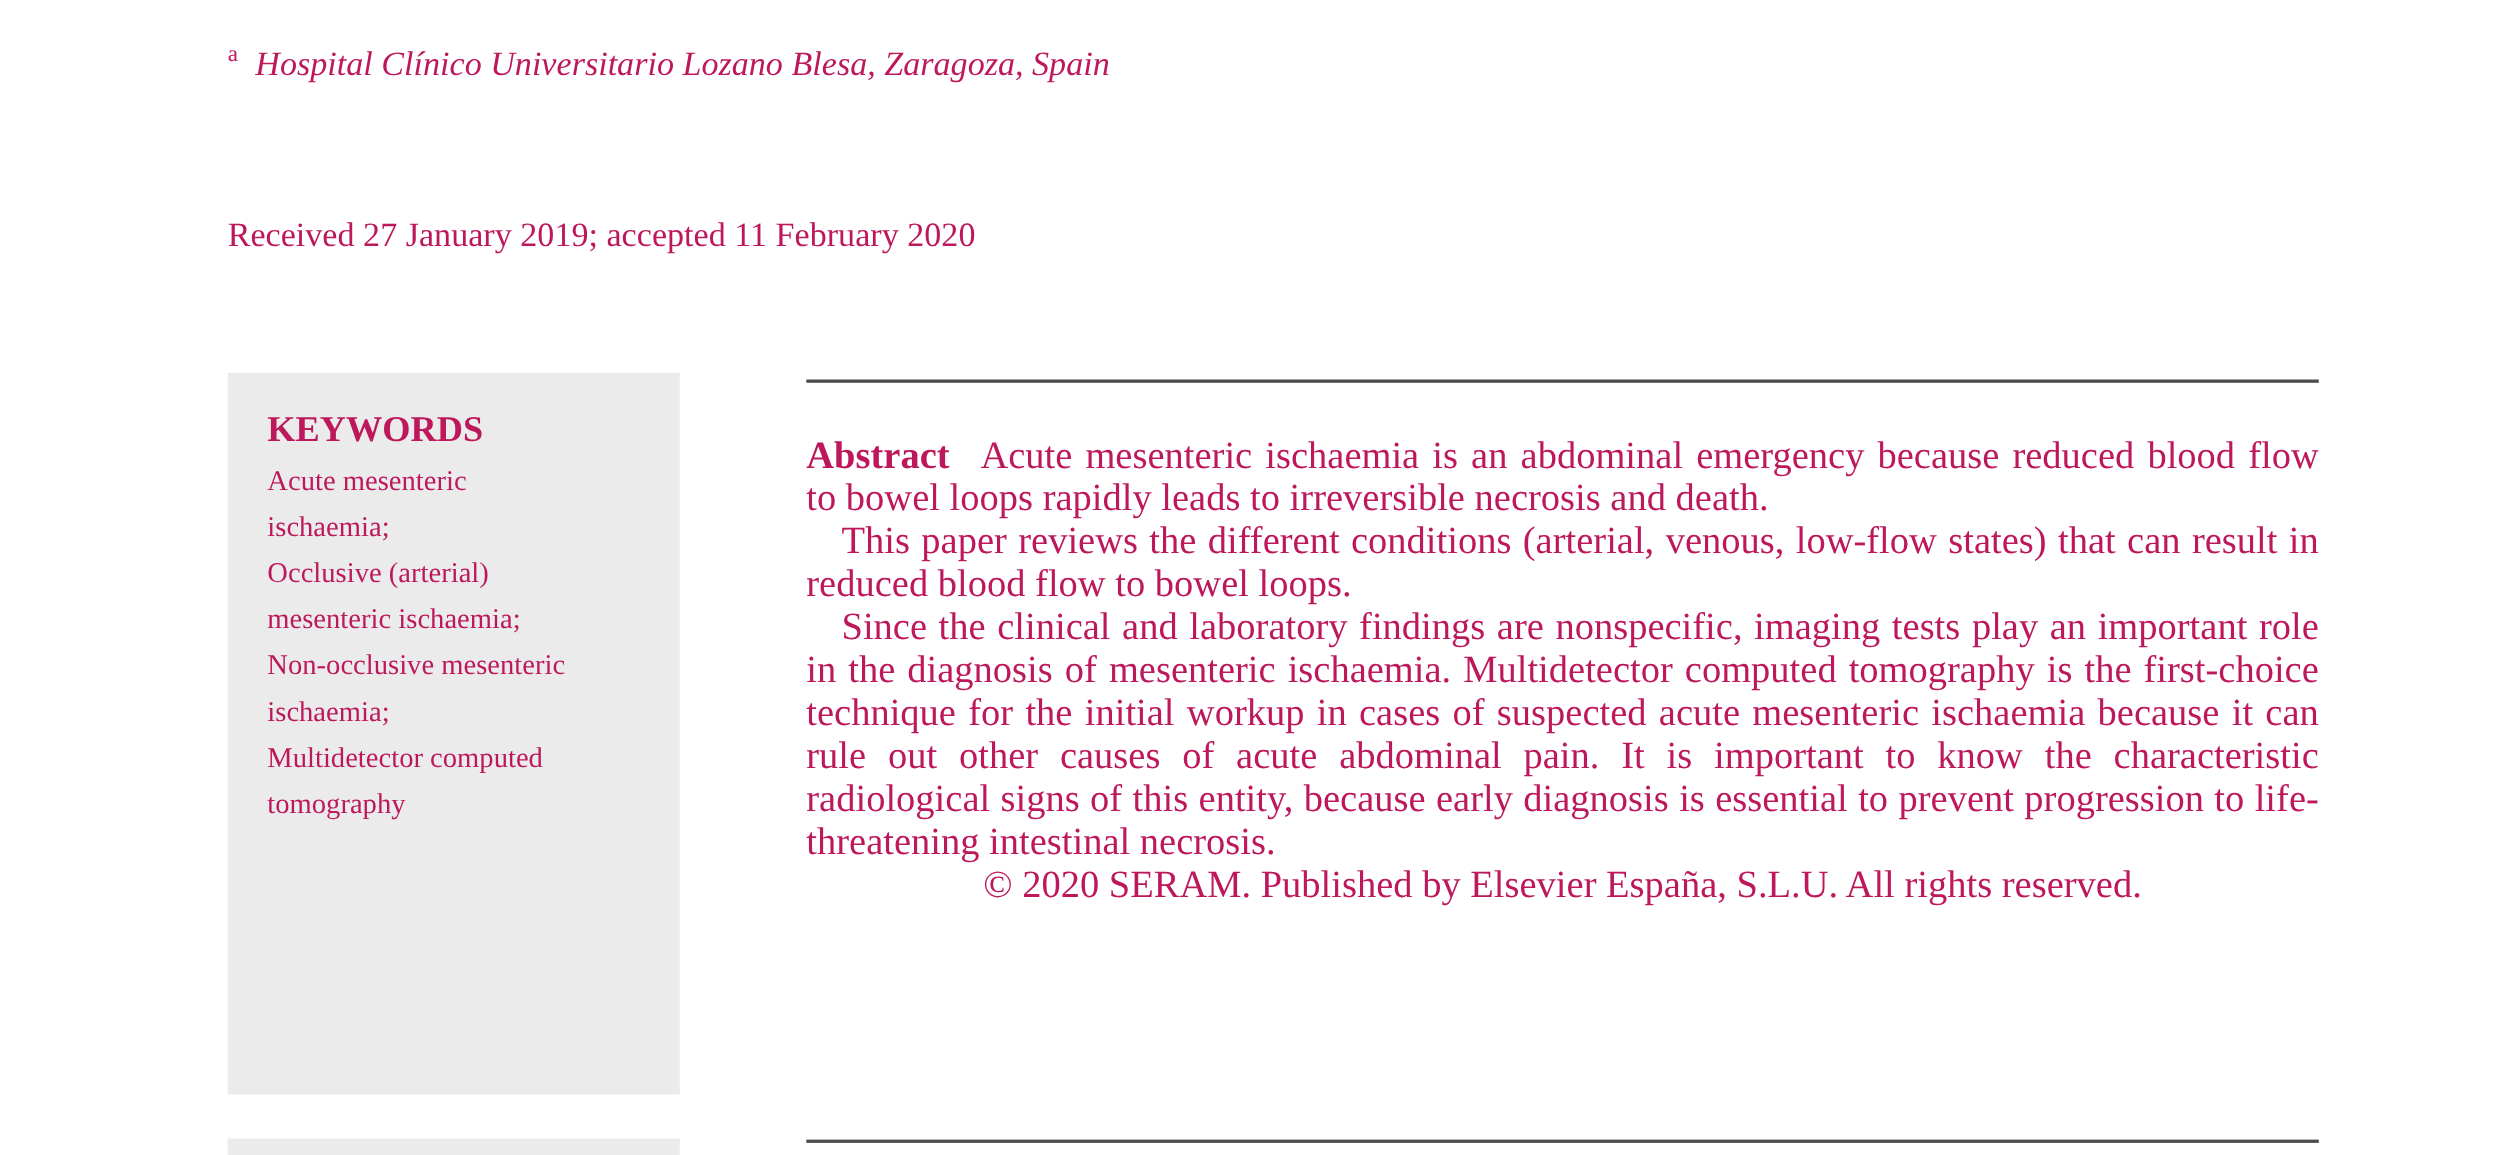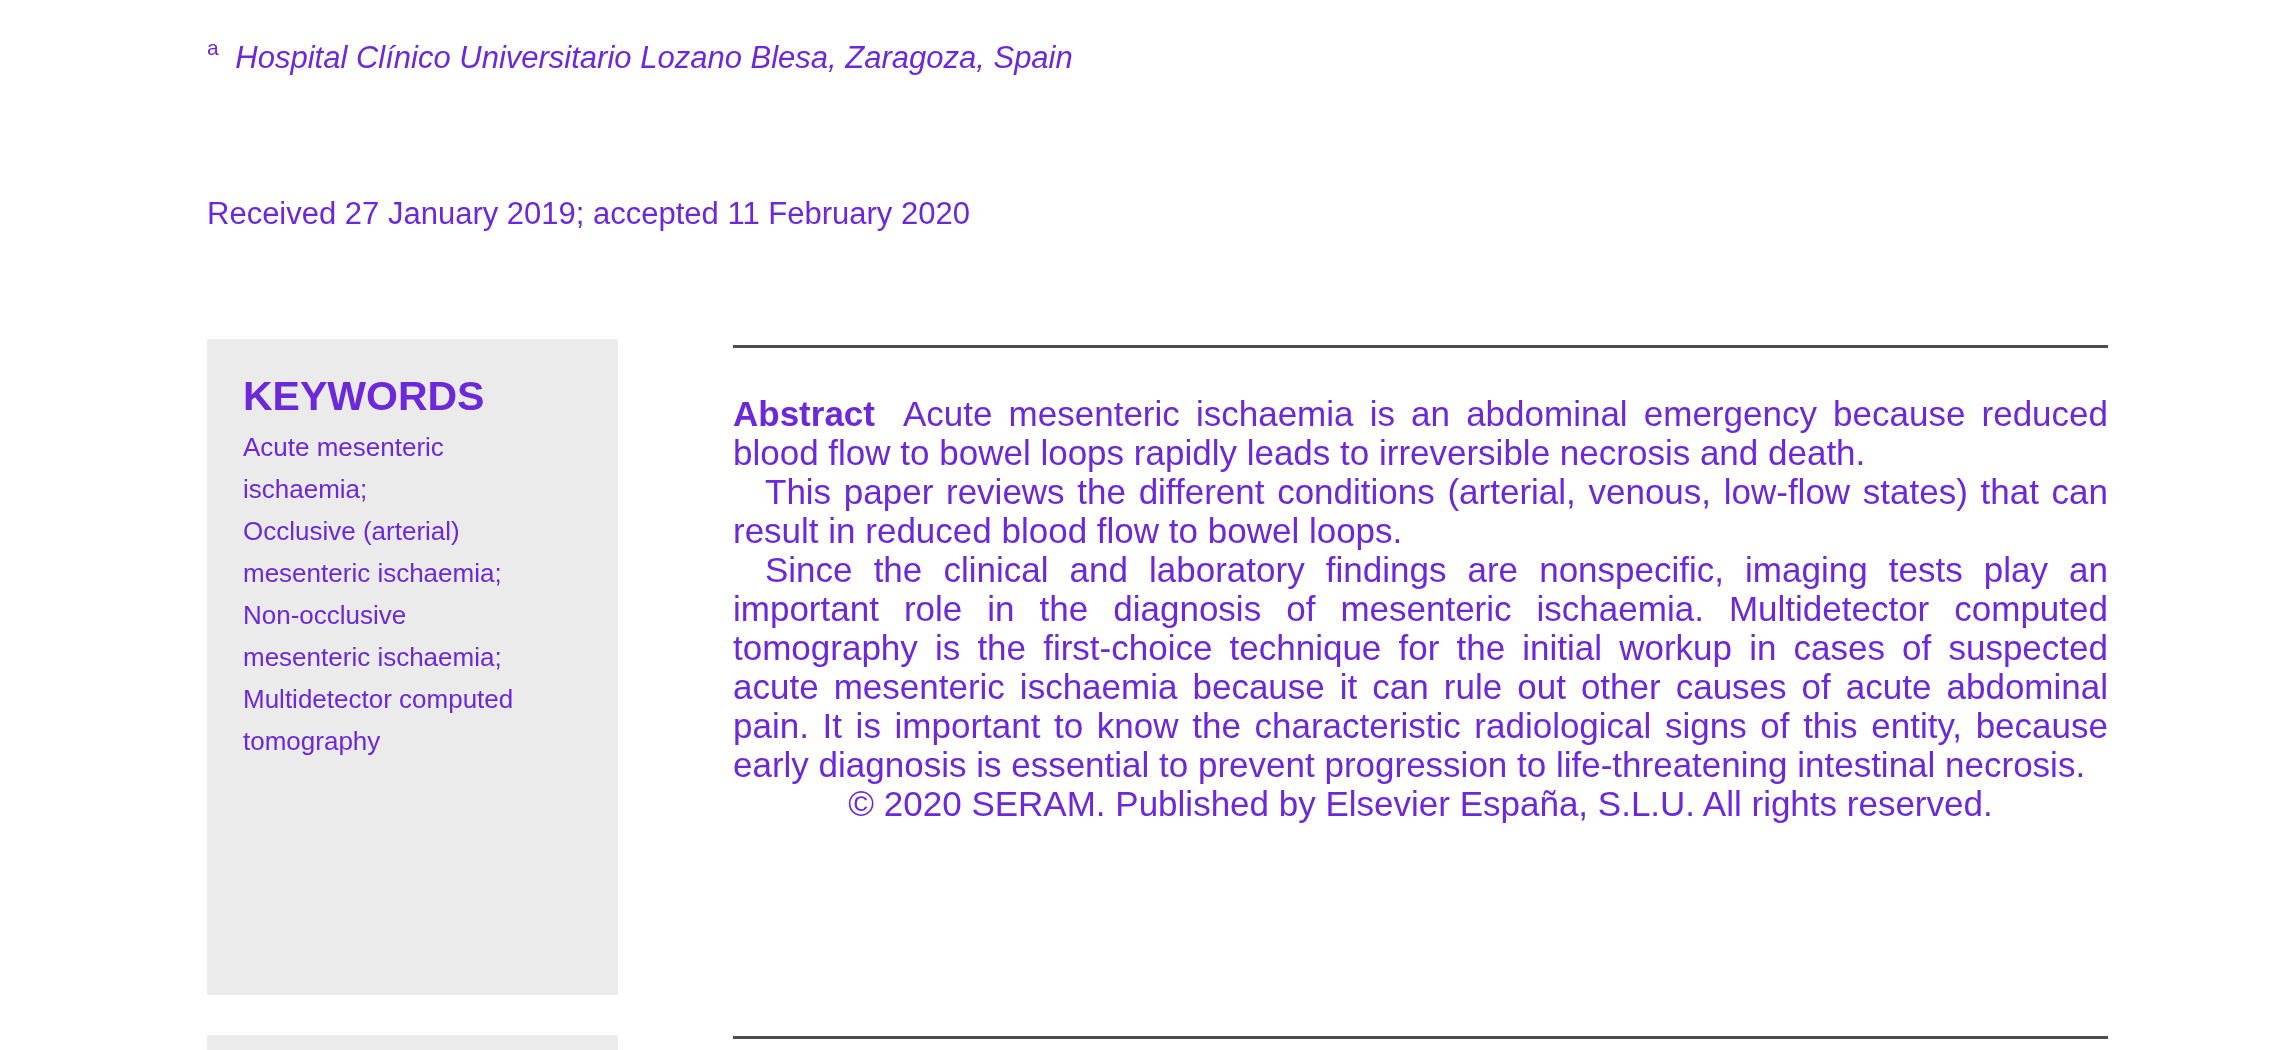--- a/index.html
+++ b/index.html
@@ -6,22 +6,22 @@
     margin: 0;
     padding: 0;
     background: #ffffff;
   }
   .page {
     position: relative;
     width: 2280px;
     height: 1050px;
     background: #ffffff;
     overflow: hidden;
-    font-family: Liberation Sans, sans-serif;
-    color: #6d28d9;
+    font-family: Liberation Serif, serif;
+    color: #be185d;
   }
 
   
   .affiliations {
     position: absolute;
     left: 207px;
     top: 26px;
     font-size: 31px;
     line-height: 44px;
   }
@@ -49,21 +49,21 @@
     position: absolute;
     left: 207px;
     top: 339px;
     width: 411px;
     height: 656px;
     background: #ebebeb;
     box-sizing: border-box;
     padding: 34px 0 0 36px;
   }
   .kw-heading {
-    font-size: 41px;
+    font-size: 33px;
     font-weight: bold;
     margin: 0 0 6px 0;
   }
   .kw-list {
     width: 272px;
     font-size: 26px;
     line-height: 42px;
   }
 
   

